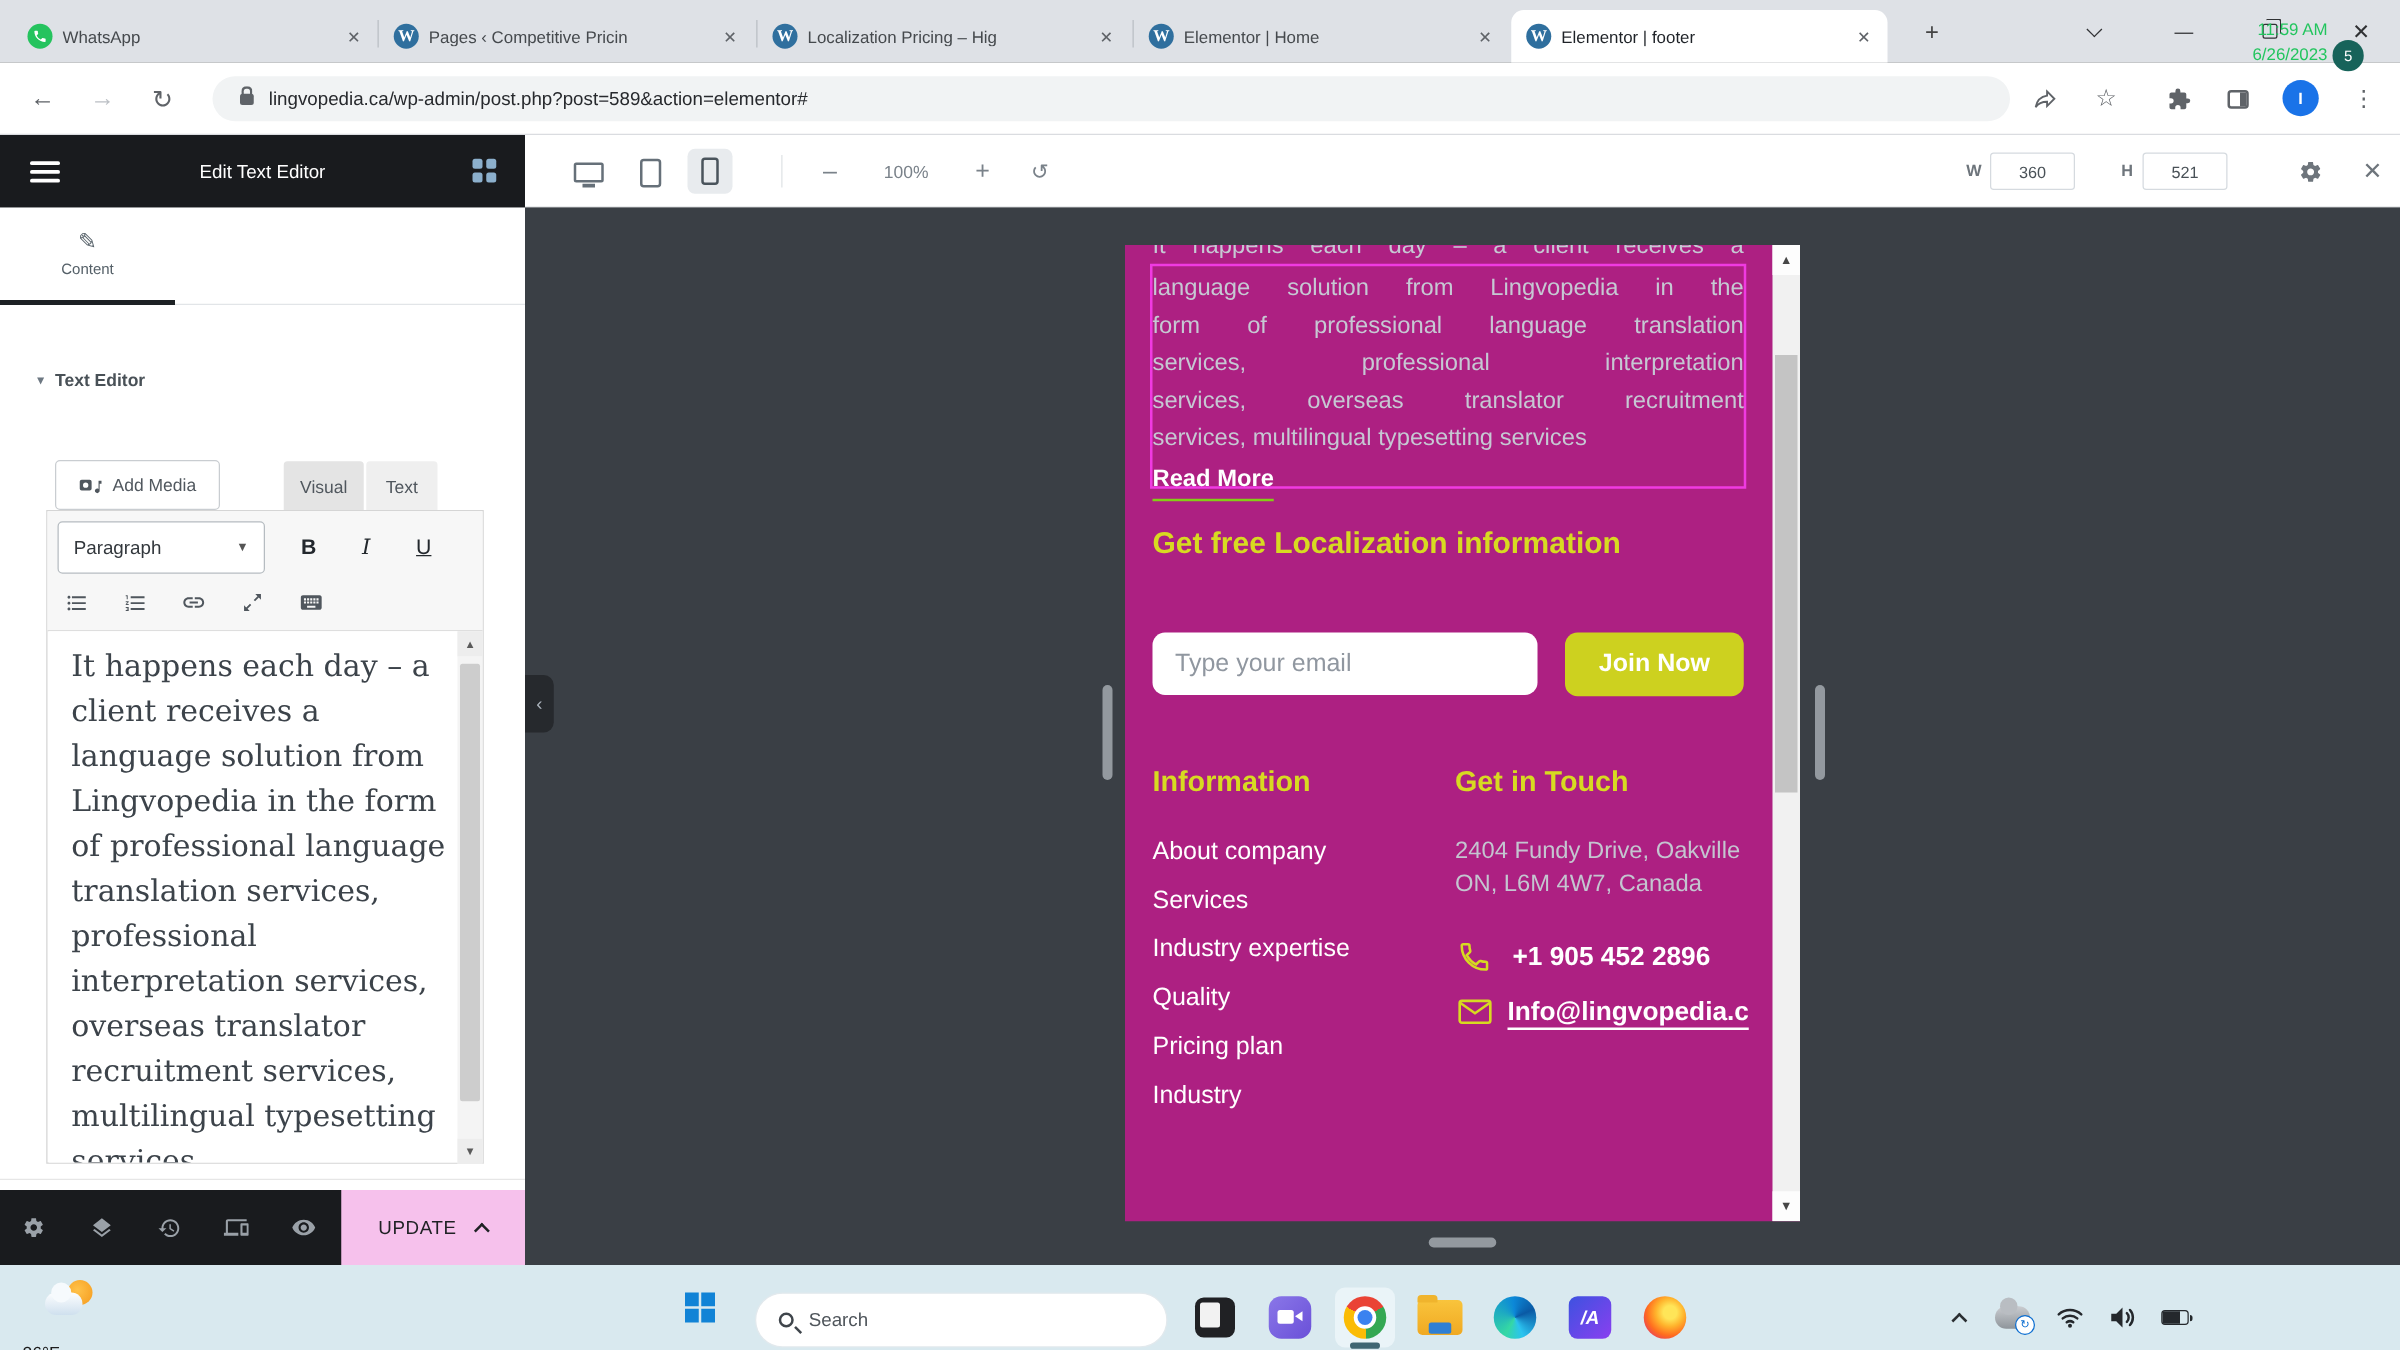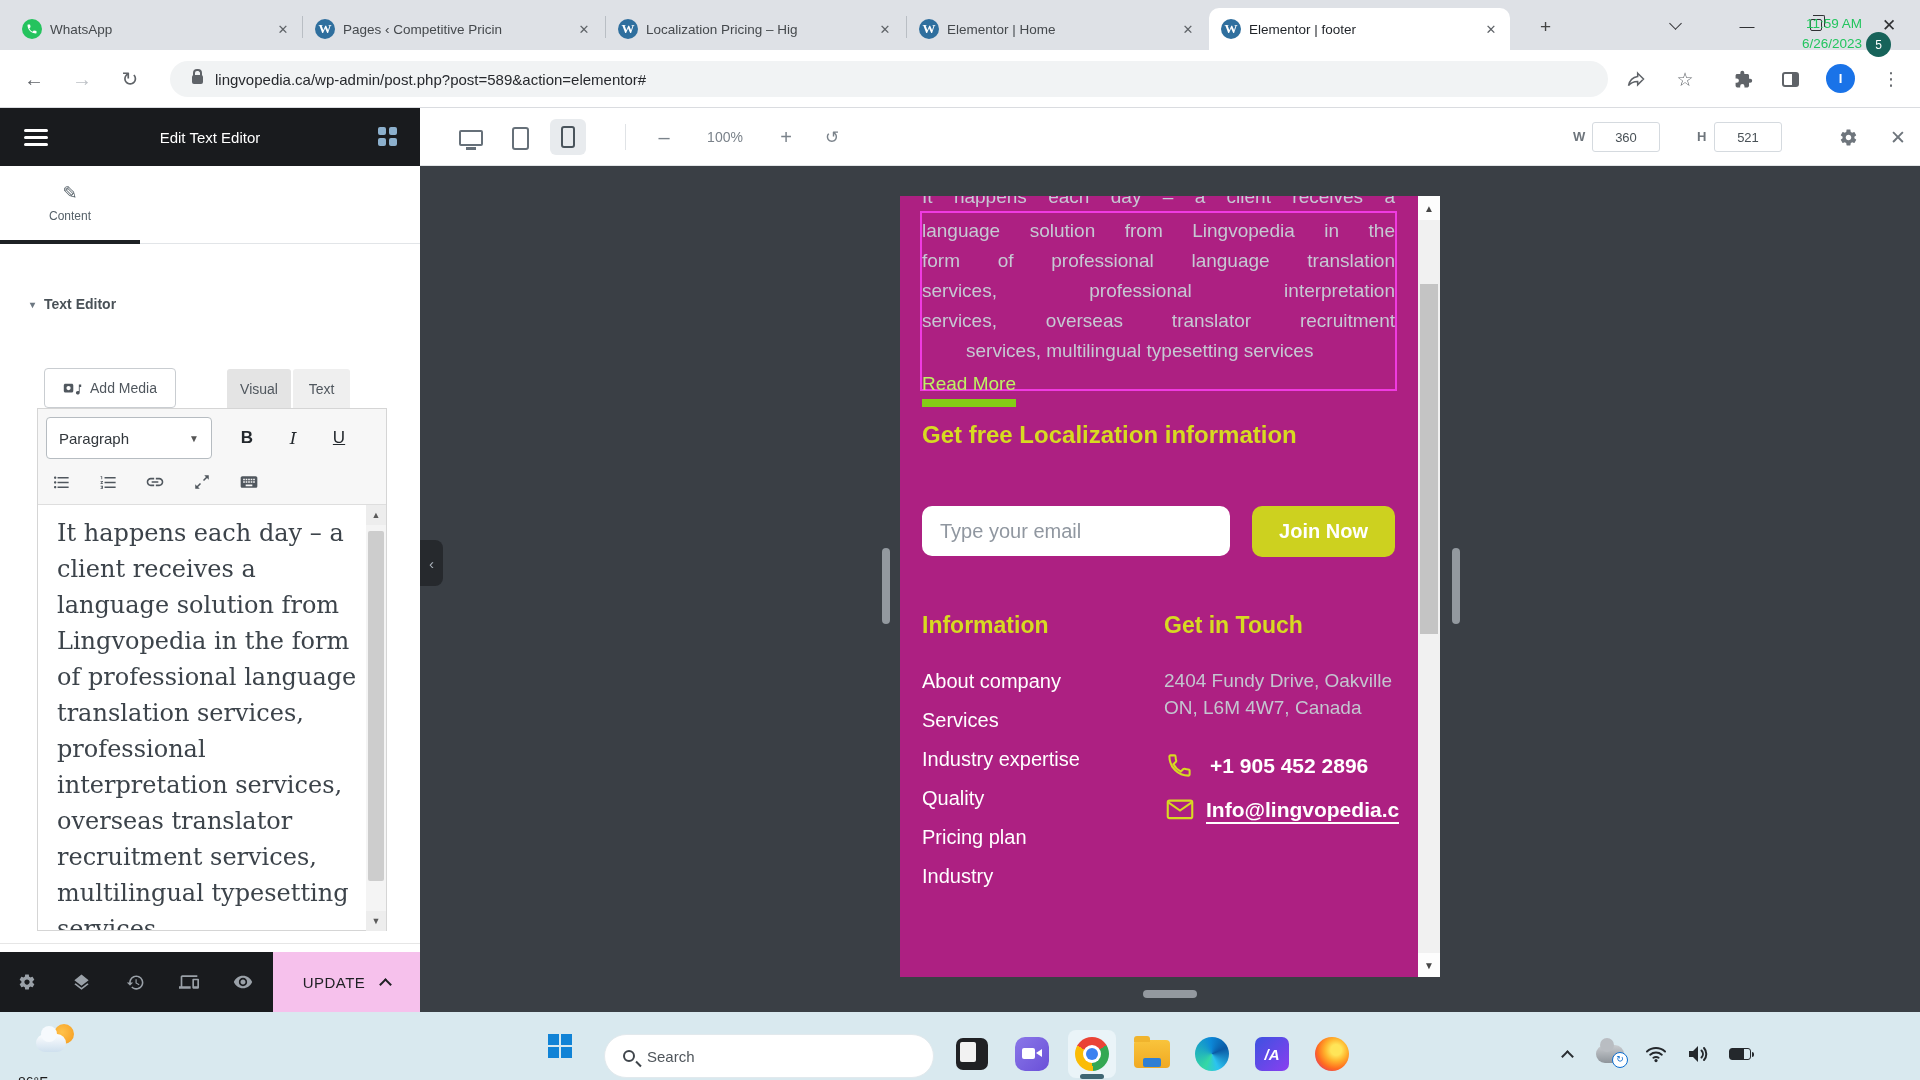--- a/index.html
+++ b/index.html
@@ -95,25 +95,25 @@
   .hdl-v { position:absolute; width:8px; height:76px; background:#93999f; border-radius:4px; }
   .hdl-h { position:absolute; width:54px; height:8px; background:#93999f; border-radius:4px; }
 
   .frame { position:absolute; left:480px; top:30px; width:540px; height:781px; background:#ad2082; overflow:hidden; }
   .pvscroll { position:absolute; right:0; top:0; width:22px; height:781px; background:#f1f1f1; }
   .pvscroll .btn { position:absolute; left:0; width:22px; height:24px; background:#fdfdfd; color:#474747; font-size:10px; display:flex; align-items:center; justify-content:center; }
   .pvscroll .thumb { position:absolute; left:2px; top:88px; width:18px; height:350px; background:#c4c4c4; }
 
   .pv-text { font-size:19px; line-height:30px; color:#c6c8d3; width:473px; }
   .pline { text-align:justify; text-align-last:justify; height:30px; white-space:nowrap; }
-  .pline.last { text-align-last:left;padding-left:44px; }
+  .pline.last { text-align-last:left; }
   .clipline { position:absolute; left:22px; top:-14px; }
   .sel-outline { position:absolute; left:20px; top:15px; width:477px; height:180px; border:2px solid #f03ae2; pointer-events:none; }
   .pv-para { position:absolute; left:22px; top:20px; }
-  .readmore { display:inline-block; margin-top:3px; font-size:19px; font-weight:normal; color:#bef264; border-bottom:8px solid #84cc16; }
+  .readmore { display:inline-block; margin-top:3px; font-size:19px; font-weight:bold; color:#ffffff; border-bottom:2px solid #84cc16; }
   .yellow-h { position:absolute; font-size:24px; font-weight:600; color:#d7da21; }
   .emailinput { position:absolute; left:22px; top:310px; width:308px; height:50px; border-radius:10px; border:none; background:#fff; font-size:20px; color:#30343a; padding:0 18px; font-family:"Liberation Sans",sans-serif; }
   .emailinput::placeholder { color:#9097a0; }
   .joinbtn { position:absolute; left:352px; top:310px; width:143px; height:51px; border-radius:10px; background:#cdd11f; color:#fff; font-size:20px; font-weight:bold; display:flex; align-items:center; justify-content:center; }
   .flink { position:absolute; left:22px; font-size:20px; font-weight:500; color:#fff; }
   .addr { position:absolute; left:264px; font-size:19px; color:#c4c5d0; }
   .contact-ic { position:absolute; left:266px; width:28px; height:28px; }
   .contact-tx { position:absolute; font-size:21px; font-weight:bold; color:#fff; }
   .underl { border-bottom:2px solid #fff; }
 

